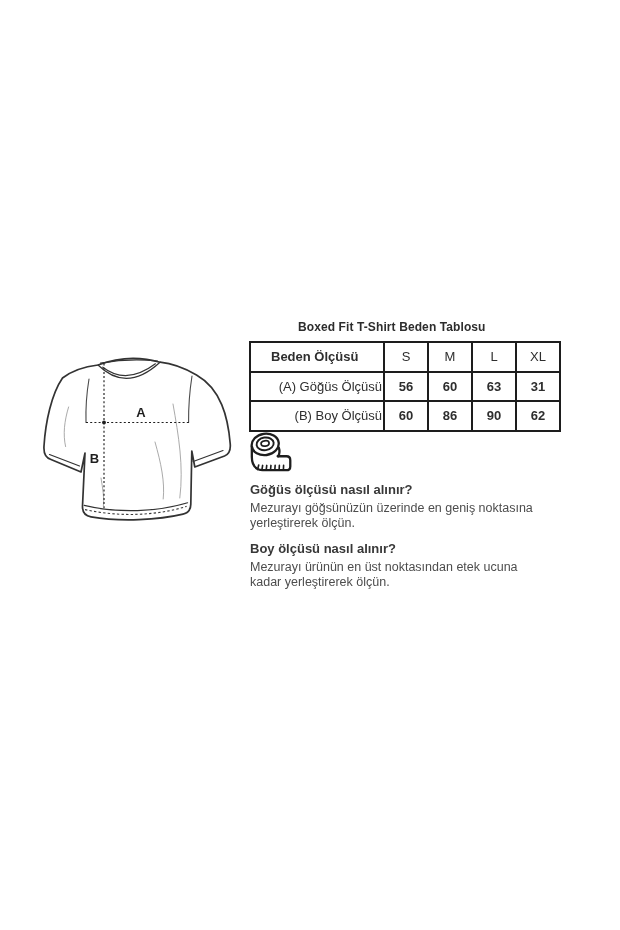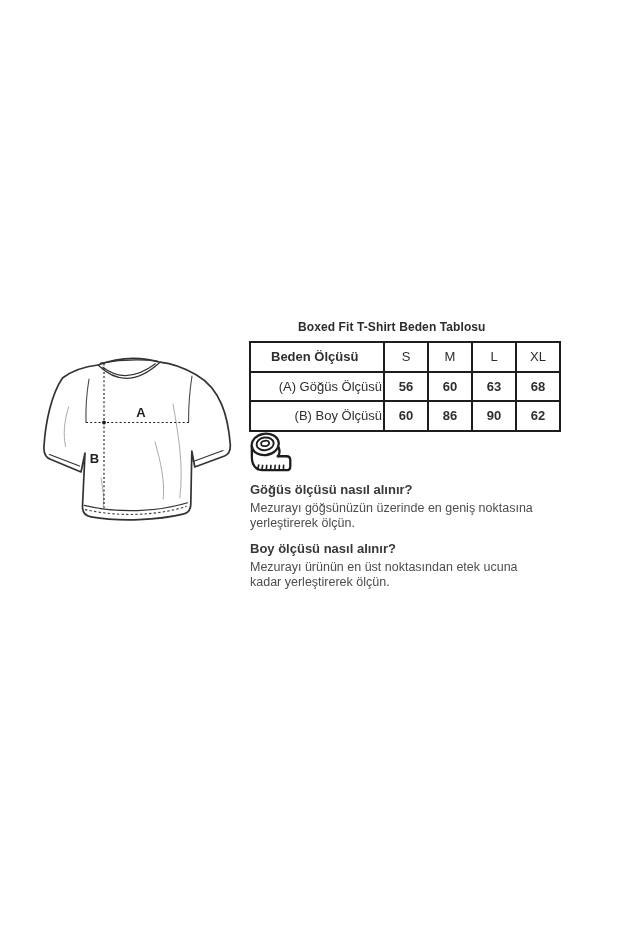--- a/index.html
+++ b/index.html
@@ -152,21 +152,21 @@
         <th class="col-size">S</th>
         <th class="col-size">M</th>
         <th class="col-size">L</th>
         <th class="col-size">XL</th>
       </tr>
       <tr>
         <td class="col-label">(A) Göğüs Ölçüsü</td>
         <td class="col-size">56</td>
         <td class="col-size">60</td>
         <td class="col-size">63</td>
-        <td class="col-size">68</td>
+        <td class="col-size">31</td>
       </tr>
       <tr>
         <td class="col-label">(B) Boy Ölçüsü</td>
         <td class="col-size">60</td>
         <td class="col-size">86</td>
         <td class="col-size">90</td>
         <td class="col-size">62</td>
       </tr>
     </tbody>
   </table>

